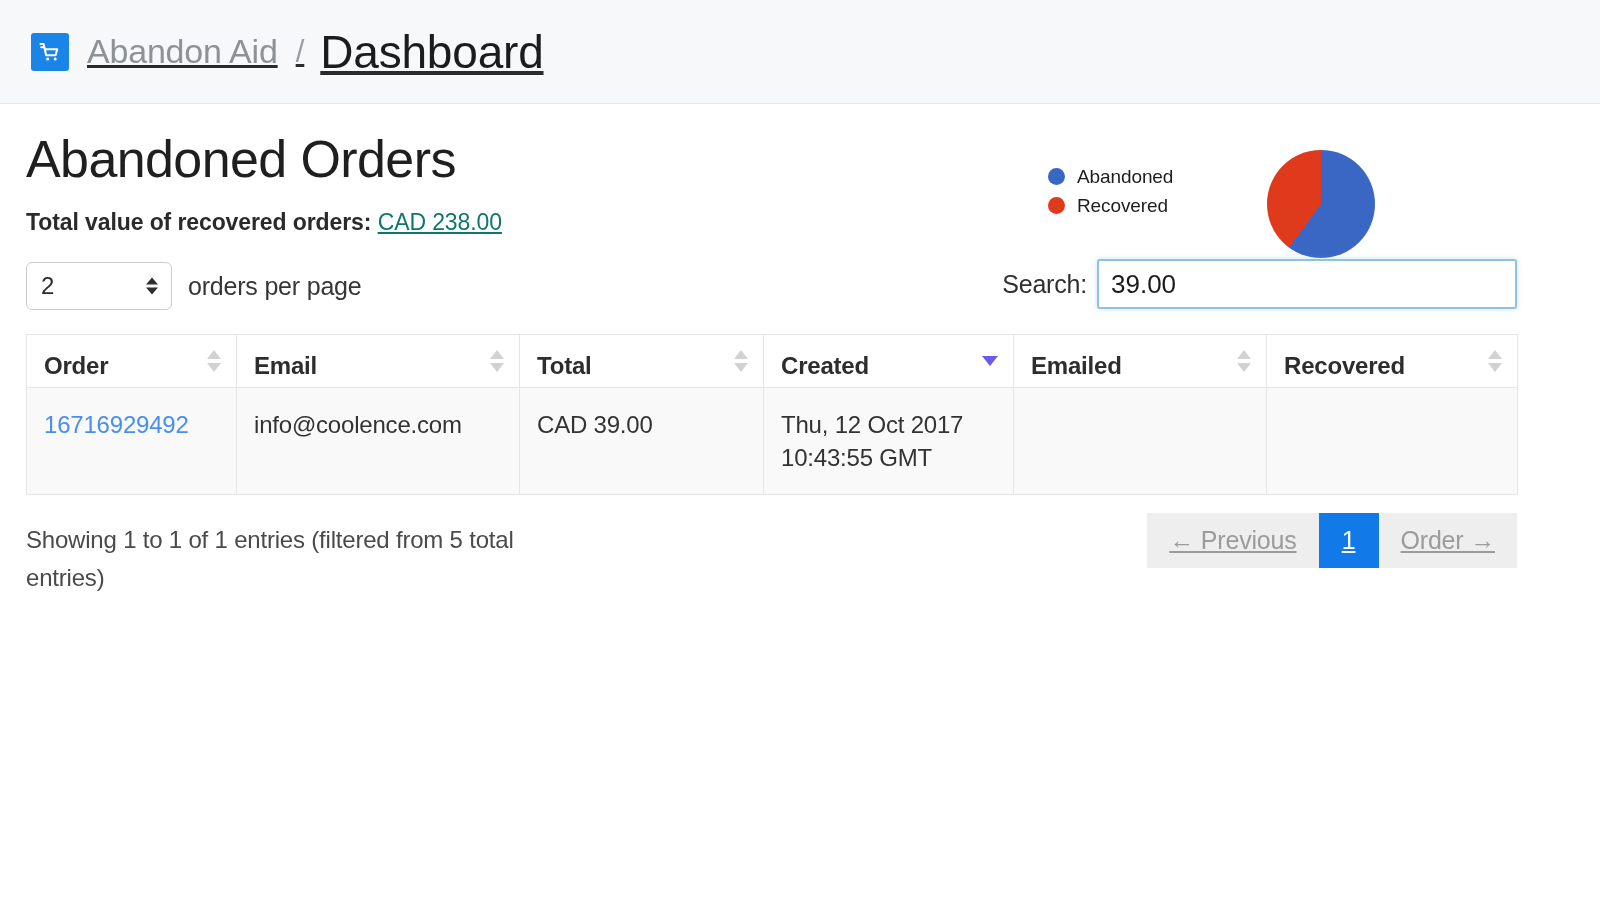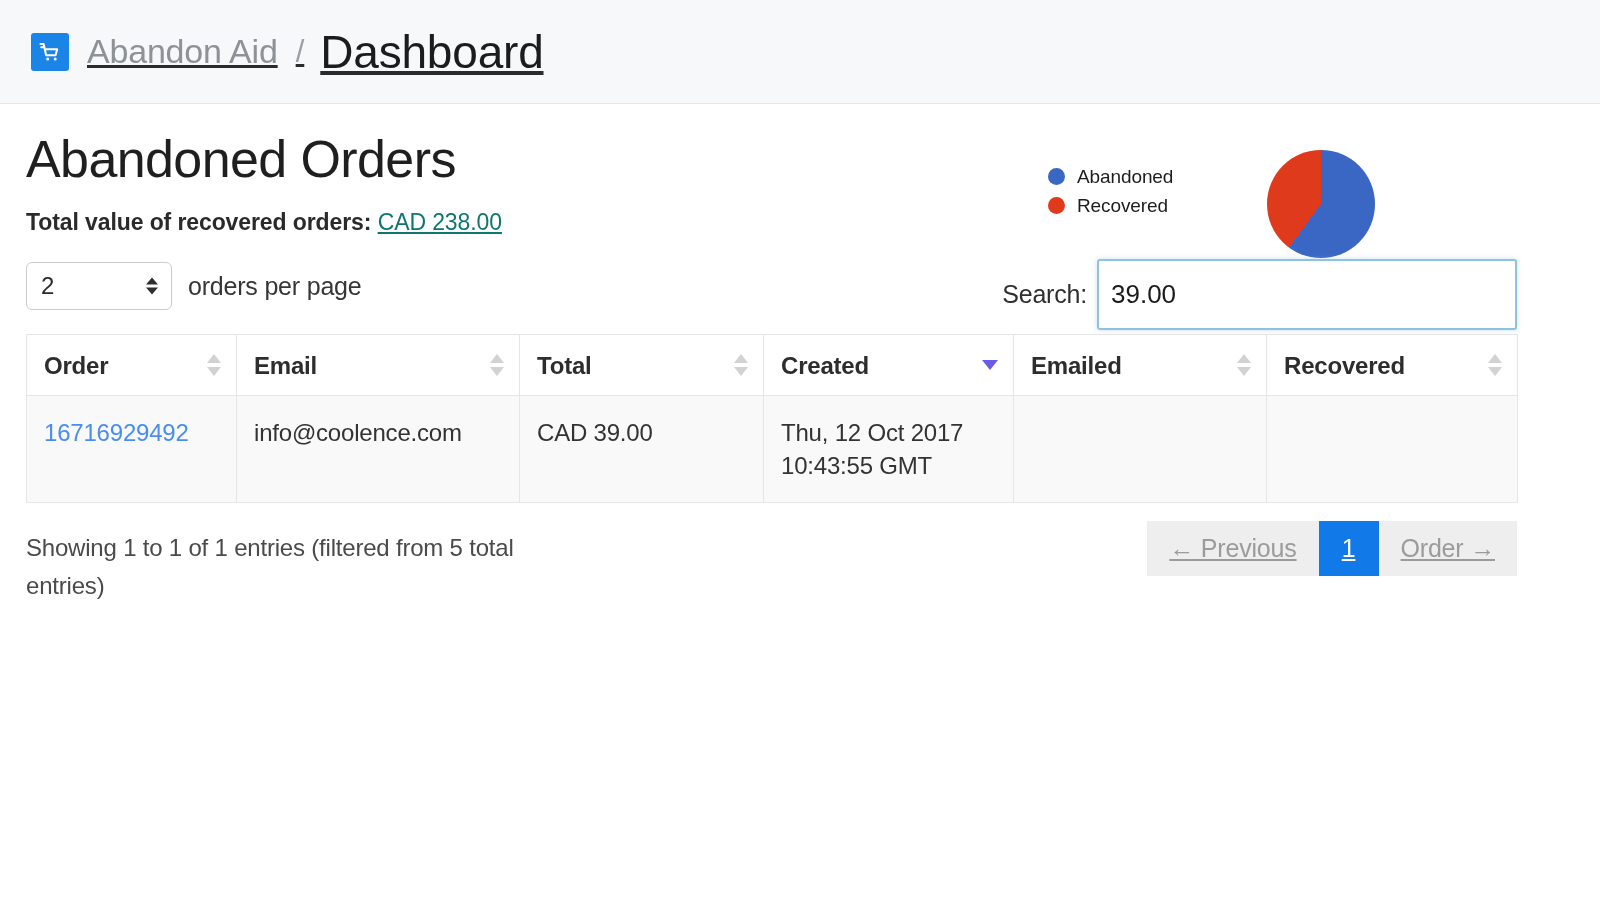--- a/index.html
+++ b/index.html
@@ -193,21 +193,21 @@
   }
   .search-label {
     font-size: 25px;
     color: #2f2f2f;
     letter-spacing: -0.2px;
     margin-right: 10px;
     white-space: nowrap;
   }
   .search-input {
     width: 420px;
-    height: 71px;
+    height: 50px;
     box-sizing: border-box;
     border: 2px solid #8ec2e0;
     border-radius: 3px;
     background: #fff;
     font-family: "Liberation Sans", sans-serif;
     font-size: 26px;
     color: #1b1b1b;
     padding: 16px 12px;
     outline: none;
     box-shadow: 0 0 5px rgba(130,185,225,0.45);
@@ -226,21 +226,21 @@
   table.orders th, table.orders td {
     border: 1px solid #e6e6e6;
     text-align: left;
     vertical-align: top;
   }
   table.orders th {
     background: #ffffff;
     font-size: 24px;
     font-weight: bold;
     color: #2d2d2d;
-    padding: 17px 16px 9px 17px;
+    padding: 17px 16px 1px 17px;
     position: relative;
     height: 34px;
     box-sizing: content-box;
     cursor: pointer;
     letter-spacing: -0.2px;
   }
   table.orders td {
     background: #f9f9f9;
     font-size: 24px;
     color: #333333;

